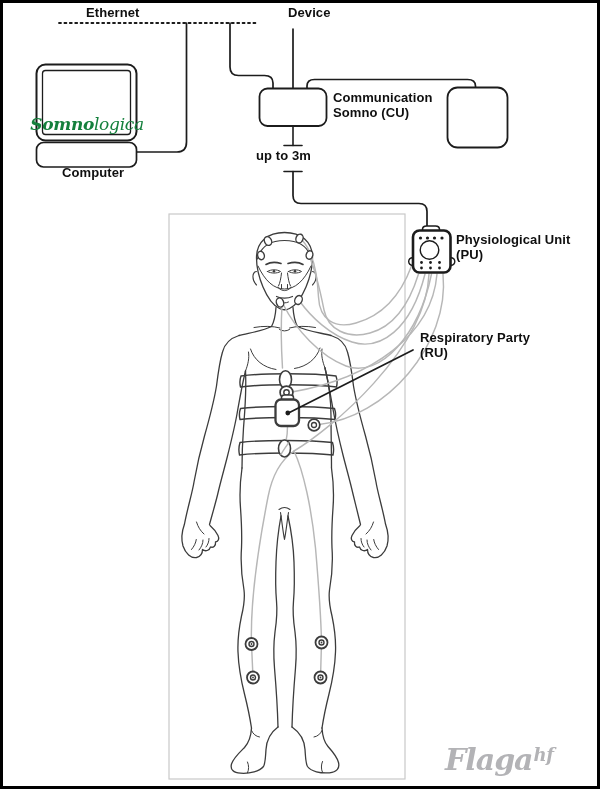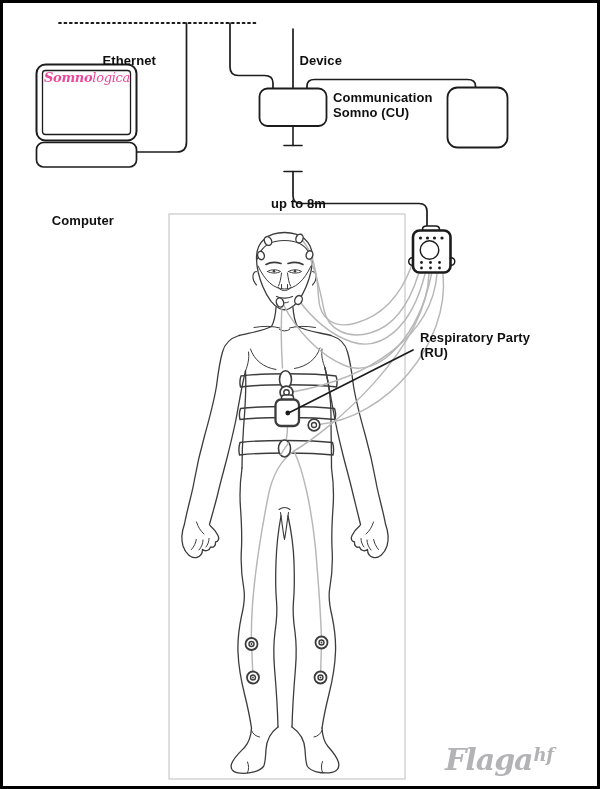--- a/index.html
+++ b/index.html
@@ -18,26 +18,26 @@
   .bl{stroke:var(--c-body-line); fill:none; stroke-linecap:round; stroke-linejoin:round;}
   .wl{stroke:var(--c-wire); fill:none; stroke-linecap:round; stroke-linejoin:round;}
   .fr{stroke:var(--c-frame); fill:none;}
   .fw{fill:#ffffff;}
   .fd{fill:var(--c-diagram-line); stroke:none;}
   .fb{fill:var(--c-body-line); stroke:none;}
   .lbl{
     position:absolute; color:var(--c-label); font-weight:bold;
     font-size:13px; line-height:15px; letter-spacing:0.1px;
   }
-  .lbl.center{text-align:right;margin-top:48px;}
+  .lbl.center{text-align:left;}
   .screen-brand{
     position:absolute; left:43px; top:70px; width:88px; height:64px;
-    display:flex; align-items:flex-start; justify-content:center;
-    font-family:"DejaVu Serif", serif; font-style:italic; font-size:13px;
-    color:#ec4899; letter-spacing:-0.3px; white-space:nowrap;
+    display:flex; align-items:flex-end; justify-content:center;
+    font-family:"DejaVu Serif", serif; font-style:italic; font-size:17px;
+    color:#15803d; letter-spacing:-0.3px; white-space:nowrap;
   }
   .screen-brand .brand-prefix{font-weight:bold;}
   .logo{
     position:absolute; left:445px; top:742px; width:135px; text-align:left;
     font-family:"DejaVu Serif", serif; font-style:italic; font-weight:bold;
     color:var(--c-logo); white-space:nowrap;
   }
   .logo .logo-main{font-size:30px; letter-spacing:-1px;}
   .logo .logo-suffix{font-size:18px; letter-spacing:-0.5px; position:relative; top:-9px; left:1px;}
 </style>
@@ -255,27 +255,28 @@
 
 <div class="lbl center" style="left:86px; top:5px; width:70px;">Ethernet</div>
 
 <div class="lbl center" style="left:288px; top:5px; width:54px;">Device</div>
 
 <div class="screen-brand">
   <span class="brand-prefix">Somno</span>
       <span>logica</span>
 </div>
 
-<div class="lbl center" style="left:32px; top:165px; width:82px;">Computer</div>
+<div class="lbl center" style="left:62px; top:165px; width:82px;">Computer</div>
 
 <div class="lbl" style="left:333px; top:90px; width:118px;">Communication Somno (CU)</div>
 
 
-<div class="lbl center" style="left:256px; top:148px; width:70px;">up to 8m</div>
-
+<div class="lbl center" style="left:256px; top:148px; width:70px;">up to 3m</div>
+
+<div class="lbl" style="left:456px; top:232px; width:132px;">Physiological Unit (PU)</div>
 
 <div class="lbl" style="left:420px; top:330px; width:125px;">Respiratory Party (RU)</div>
 
 <div class="logo">
   <span class="logo-main">Flaga</span><span class="logo-suffix">hf</span>
 </div>
 
 </div>
 
 </body></html>

